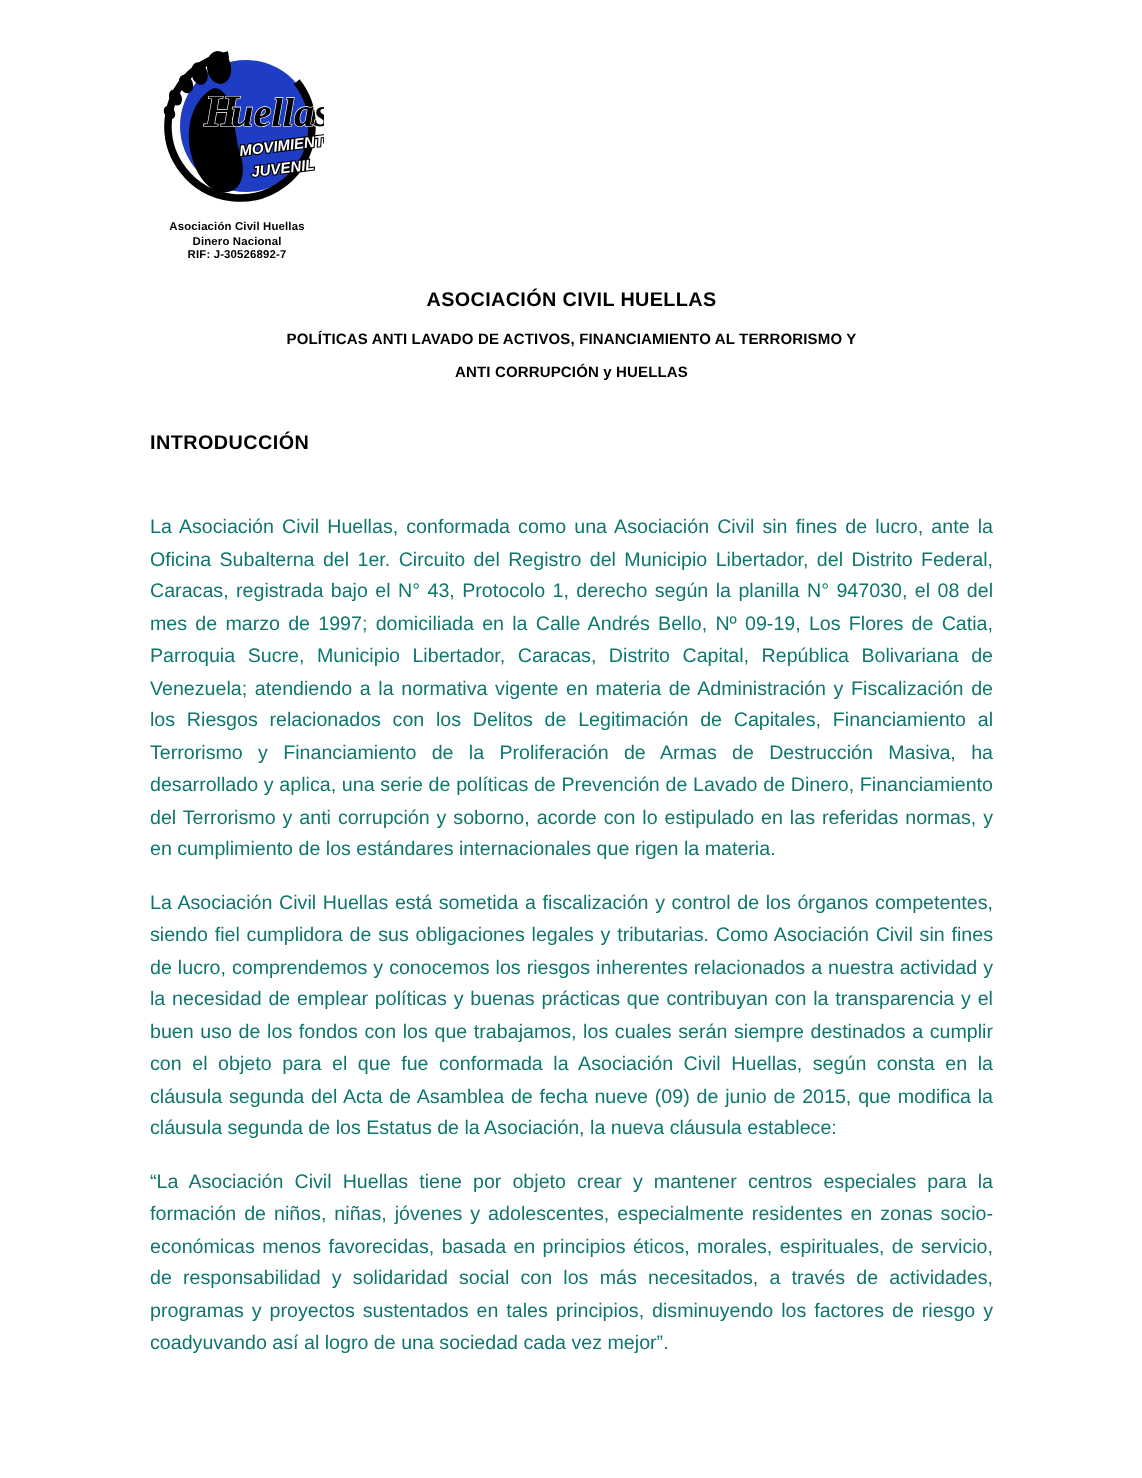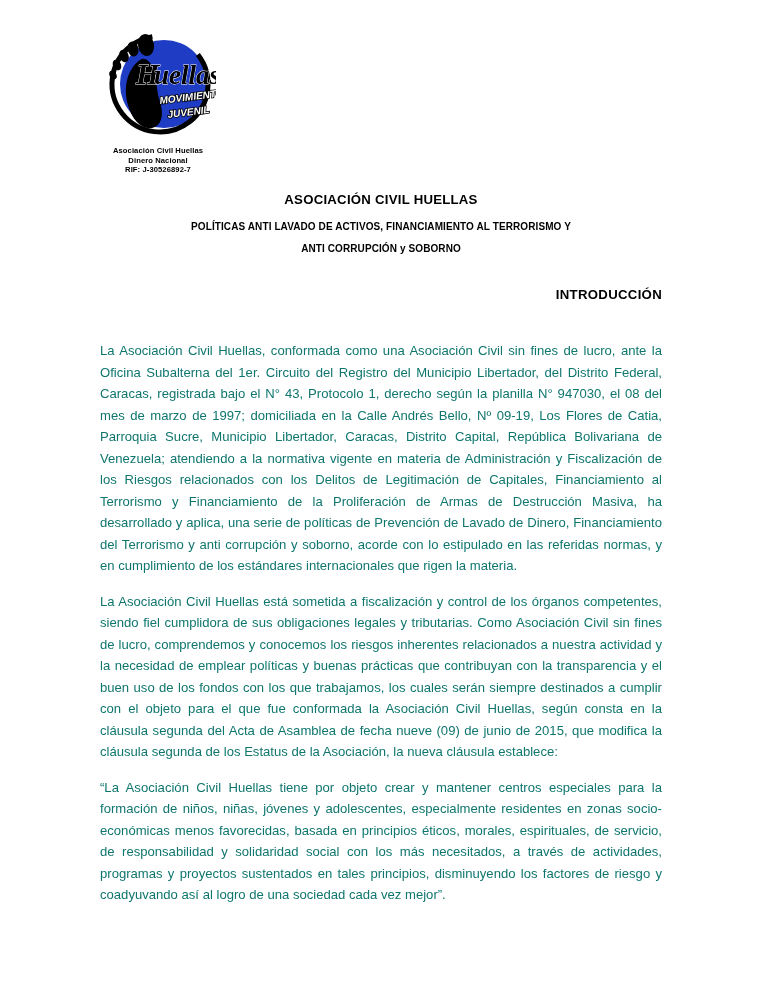--- a/index.html
+++ b/index.html
@@ -78,21 +78,21 @@
     line-height: 22px;
     letter-spacing: 0.1px;
   }
   .doc-subtitle .line2 { display: block; }
 
   .section-heading {
     position: absolute;
     left: 100px;
     top: 286px;
     width: 562px;
-    text-align: right;
+    text-align: left;
     font-weight: bold;
     font-size: 13.2px;
     line-height: 17px;
     letter-spacing: 0.3px;
   }
 
   
   .body-text {
     position: absolute;
     left: 100px;
@@ -145,21 +145,21 @@
       <div>Asociación Civil Huellas</div>
       <div>Dinero Nacional</div>
       <div>RIF: J-30526892-7</div>
     </div>
   </div>
 
   <div class="doc-title">ASOCIACIÓN CIVIL HUELLAS</div>
 
   <div class="doc-subtitle">
     <span class="line1">POLÍTICAS ANTI LAVADO DE ACTIVOS, FINANCIAMIENTO AL TERRORISMO Y</span>
-    <span class="line2">ANTI CORRUPCIÓN y SOBORNO</span>
+    <span class="line2">ANTI CORRUPCIÓN y HUELLAS</span>
   </div>
 
   <div class="section-heading">INTRODUCCIÓN</div>
 
   <div class="body-text">
     <p class="para">La Asociación Civil Huellas, conformada como una Asociación Civil sin fines de lucro, ante la Oficina Subalterna del 1er. Circuito del Registro del Municipio Libertador, del Distrito Federal, Caracas, registrada bajo el N° 43, Protocolo 1, derecho según la planilla N° 947030, el 08 del mes de marzo de 1997; domiciliada en la Calle Andrés Bello, Nº 09-19, Los Flores de Catia, Parroquia Sucre, Municipio Libertador, Caracas, Distrito Capital, República Bolivariana de Venezuela; atendiendo a la normativa vigente en materia de Administración y Fiscalización de los Riesgos relacionados con los Delitos de Legitimación de Capitales, Financiamiento al Terrorismo y Financiamiento de la Proliferación de Armas de Destrucción Masiva, ha desarrollado y aplica, una serie de políticas de Prevención de Lavado de Dinero, Financiamiento del Terrorismo y anti corrupción y soborno, acorde con lo estipulado en las referidas normas, y en cumplimiento de los estándares internacionales que rigen la materia.</p>
     <p class="para">La Asociación Civil Huellas está sometida a fiscalización y control de los órganos competentes, siendo fiel cumplidora de sus obligaciones legales y tributarias. Como Asociación Civil sin fines de lucro, comprendemos y conocemos los riesgos inherentes relacionados a nuestra actividad y la necesidad de emplear políticas y buenas prácticas que contribuyan con la transparencia y el buen uso de los fondos con los que trabajamos, los cuales serán siempre destinados a cumplir con el objeto para el que fue conformada la Asociación Civil Huellas, según consta en la cláusula segunda del Acta de Asamblea de fecha nueve (09) de junio de 2015, que modifica la cláusula segunda de los Estatus de la Asociación, la nueva cláusula establece:</p>
     <p class="para">“La Asociación Civil Huellas tiene por objeto crear y mantener centros especiales para la formación de niños, niñas, jóvenes y adolescentes, especialmente residentes en zonas socio-económicas menos favorecidas, basada en principios éticos, morales, espirituales, de servicio, de responsabilidad y solidaridad social con los más necesitados, a través de actividades, programas y proyectos sustentados en tales principios, disminuyendo los factores de riesgo y coadyuvando así al logro de una sociedad cada vez mejor”.</p>
   </div>
 

